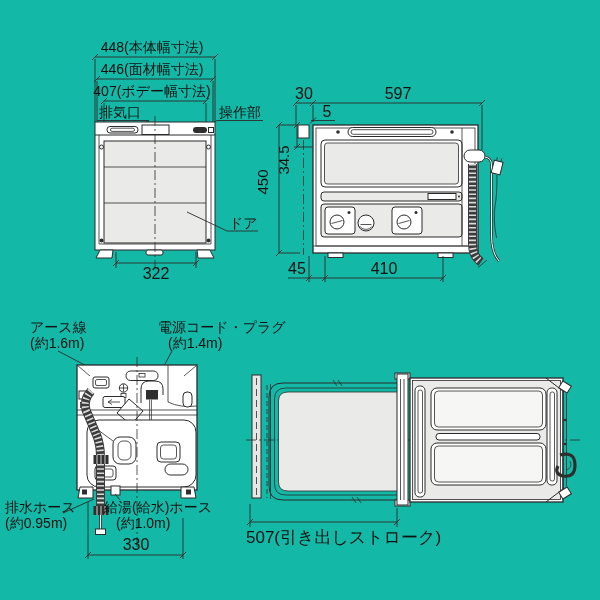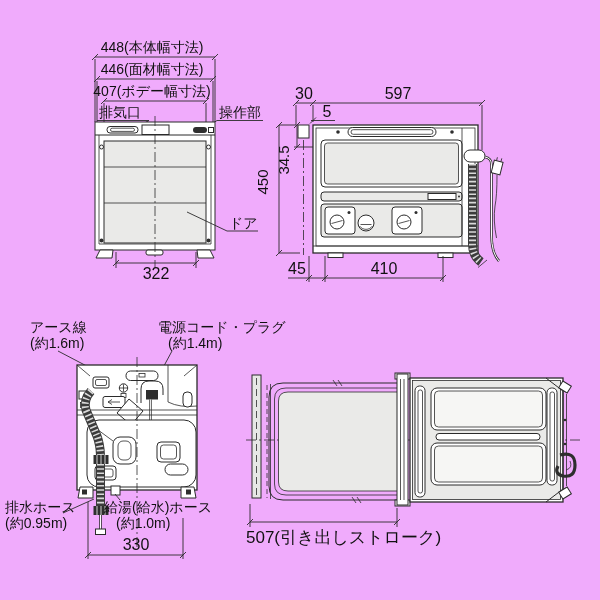--- a/index.html
+++ b/index.html
@@ -1,16 +1,16 @@
 <!DOCTYPE html>
 <html><head>
 <meta charset="utf-8">
 <style>
   html,body{margin:0;padding:0;background:#ffffff;}
-  .stage{width:600px;height:600px;background:#f0abfc;position:relative;overflow:hidden;}
+  .stage{width:600px;height:600px;background:#14b8a6;position:relative;overflow:hidden;}
   svg{display:block;}
   .s  {stroke:#2b2b2b;stroke-width:1;fill:none;}
   .s8 {stroke:#2b2b2b;stroke-width:.8;fill:none;}
   .fw {fill:#ffffff;stroke:#2b2b2b;stroke-width:1;}
   .fg {fill:#eaeae8;stroke:#2b2b2b;stroke-width:1;}
   .fg8{fill:#eaeae8;stroke:#2b2b2b;stroke-width:.8;}
   .fl {fill:#f6f6f4;stroke:#2b2b2b;stroke-width:.8;}
   .dk {fill:#2e2e2e;stroke:none;}
   .dim{stroke:#2b2b2b;stroke-width:.9;fill:none;}
   .cl {stroke:#2b2b2b;stroke-width:.8;fill:none;stroke-dasharray:10 3 2 3;}

